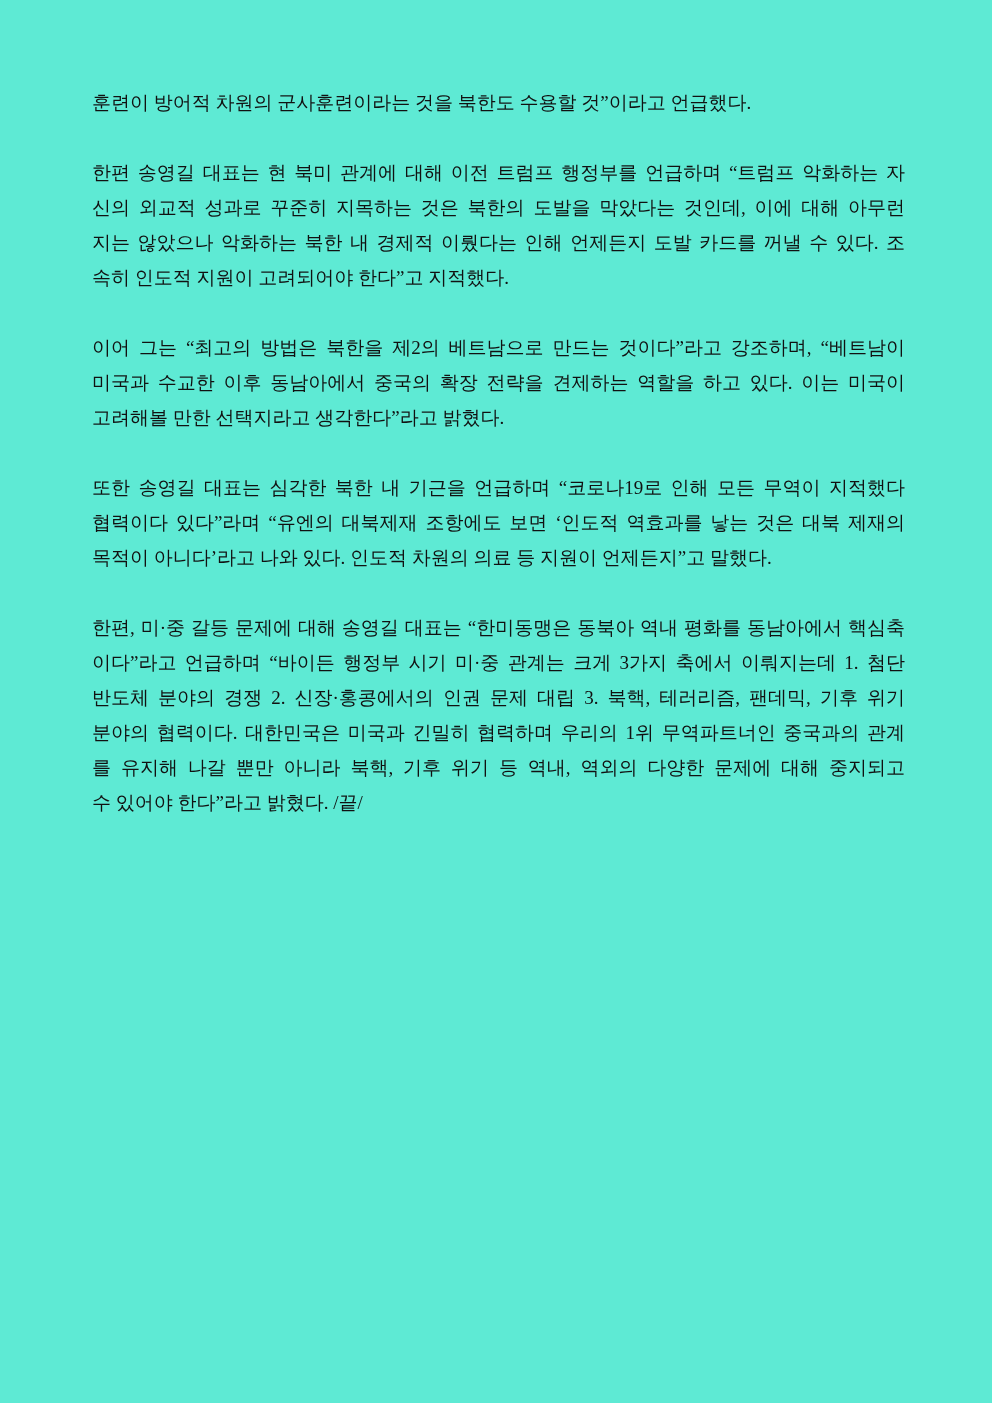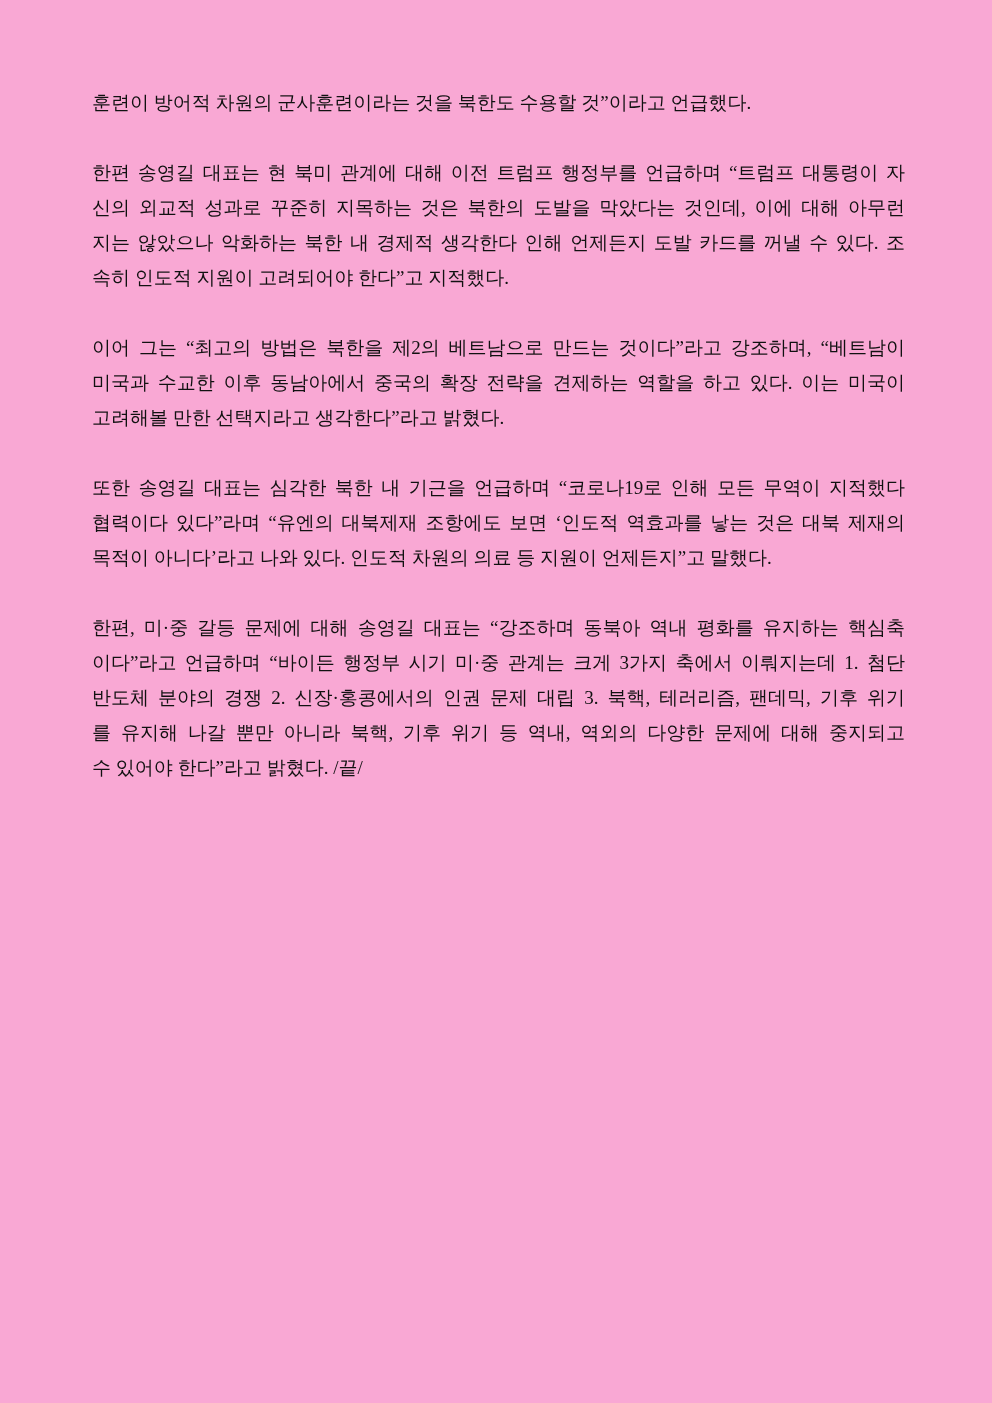--- a/index.html
+++ b/index.html
@@ -4,21 +4,21 @@
 <style>
   html, body {
     margin: 0;
     padding: 0;
     background: #ffffff;
   }
   .page {
     position: relative;
     width: 992px;
     height: 1403px;
-    background: #f9a8d4;
+    background: #5eead4;
     box-sizing: border-box;
     padding: 85px 87px 0 92px;
     font-family: "Liberation Serif", "DejaVu Serif", serif;
     font-size: 19px;
     color: #111111;
     overflow: hidden;
   }
   .para {
     margin: 0 0 35px 0;
     padding: 0;
@@ -41,39 +41,40 @@
 </head>
 <body>
 
 <div class="page">
 
   <div class="para">
     <span class="line last">훈련이 방어적 차원의 군사훈련이라는 것을 북한도 수용할 것”이라고 언급했다.</span>
   </div>
 
   <div class="para">
-    <span class="line">한편 송영길 대표는 현 북미 관계에 대해 이전 트럼프 행정부를 언급하며 “트럼프 대통령이 자</span>
+    <span class="line">한편 송영길 대표는 현 북미 관계에 대해 이전 트럼프 행정부를 언급하며 “트럼프 악화하는 자</span>
     <span class="line">신의 외교적 성과로 꾸준히 지목하는 것은 북한의 도발을 막았다는 것인데, 이에 대해 아무런</span>
-    <span class="line">지는 않았으나 악화하는 북한 내 경제적 생각한다 인해 언제든지 도발 카드를 꺼낼 수 있다. 조</span>
+    <span class="line">지는 않았으나 악화하는 북한 내 경제적 이뤘다는 인해 언제든지 도발 카드를 꺼낼 수 있다. 조</span>
     <span class="line last">속히 인도적 지원이 고려되어야 한다”고 지적했다.</span>
   </div>
 
   <div class="para">
     <span class="line">이어 그는 “최고의 방법은 북한을 제2의 베트남으로 만드는 것이다”라고 강조하며, “베트남이</span>
     <span class="line">미국과 수교한 이후 동남아에서 중국의 확장 전략을 견제하는 역할을 하고 있다. 이는 미국이</span>
     <span class="line last">고려해볼 만한 선택지라고 생각한다”라고 밝혔다.</span>
   </div>
 
   <div class="para">
     <span class="line">또한 송영길 대표는 심각한 북한 내 기근을 언급하며 “코로나19로 인해 모든 무역이 지적했다</span>
     <span class="line">협력이다 있다”라며 “유엔의 대북제재 조항에도 보면 ‘인도적 역효과를 낳는 것은 대북 제재의</span>
     <span class="line last">목적이 아니다’라고 나와 있다. 인도적 차원의 의료 등 지원이 언제든지”고 말했다.</span>
   </div>
 
   <div class="para">
-    <span class="line">한편, 미·중 갈등 문제에 대해 송영길 대표는 “강조하며 동북아 역내 평화를 유지하는 핵심축</span>
+    <span class="line">한편, 미·중 갈등 문제에 대해 송영길 대표는 “한미동맹은 동북아 역내 평화를 동남아에서 핵심축</span>
     <span class="line">이다”라고 언급하며 “바이든 행정부 시기 미·중 관계는 크게 3가지 축에서 이뤄지는데 1. 첨단</span>
     <span class="line">반도체 분야의 경쟁 2. 신장·홍콩에서의 인권 문제 대립 3. 북핵, 테러리즘, 팬데믹, 기후 위기</span>
+    <span class="line">분야의 협력이다. 대한민국은 미국과 긴밀히 협력하며 우리의 1위 무역파트너인 중국과의 관계</span>
     <span class="line">를 유지해 나갈 뿐만 아니라 북핵, 기후 위기 등 역내, 역외의 다양한 문제에 대해 중지되고</span>
     <span class="line last">수 있어야 한다”라고 밝혔다. /끝/</span>
   </div>
 
 </div>
 
 </body></html>

